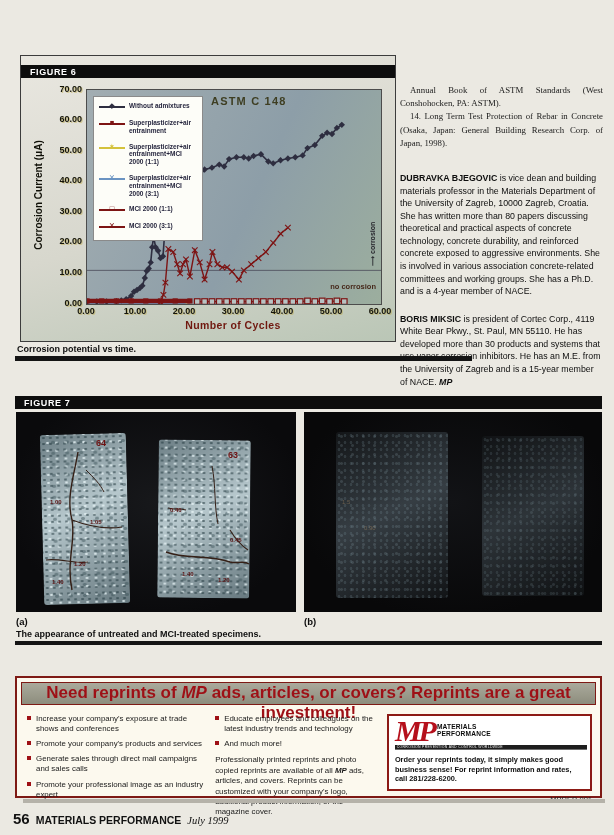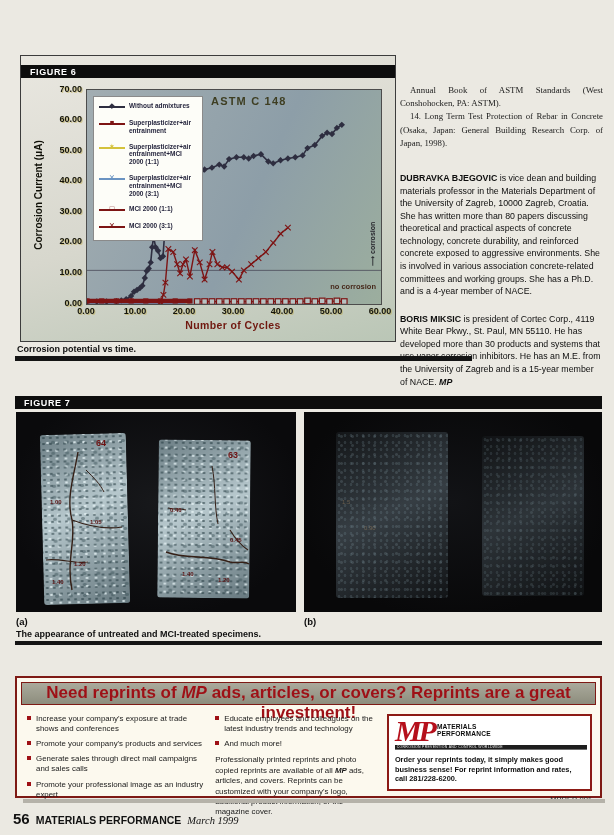--- a/index.html
+++ b/index.html
@@ -429,15 +429,15 @@
         </div>
         <div class="ad-code">MPREP-001</div>
       </div>
     </div>
   </div>
   <div class="ad-shadow"></div>
 
   <div class="footer">
     <span class="f-num">56</span>
     <span class="f-mag">MATERIALS PERFORMANCE</span>
-    <span class="f-issue">March 1999</span>
+    <span class="f-issue">July 1999</span>
   </div>
 </div>
 
 </body></html>

